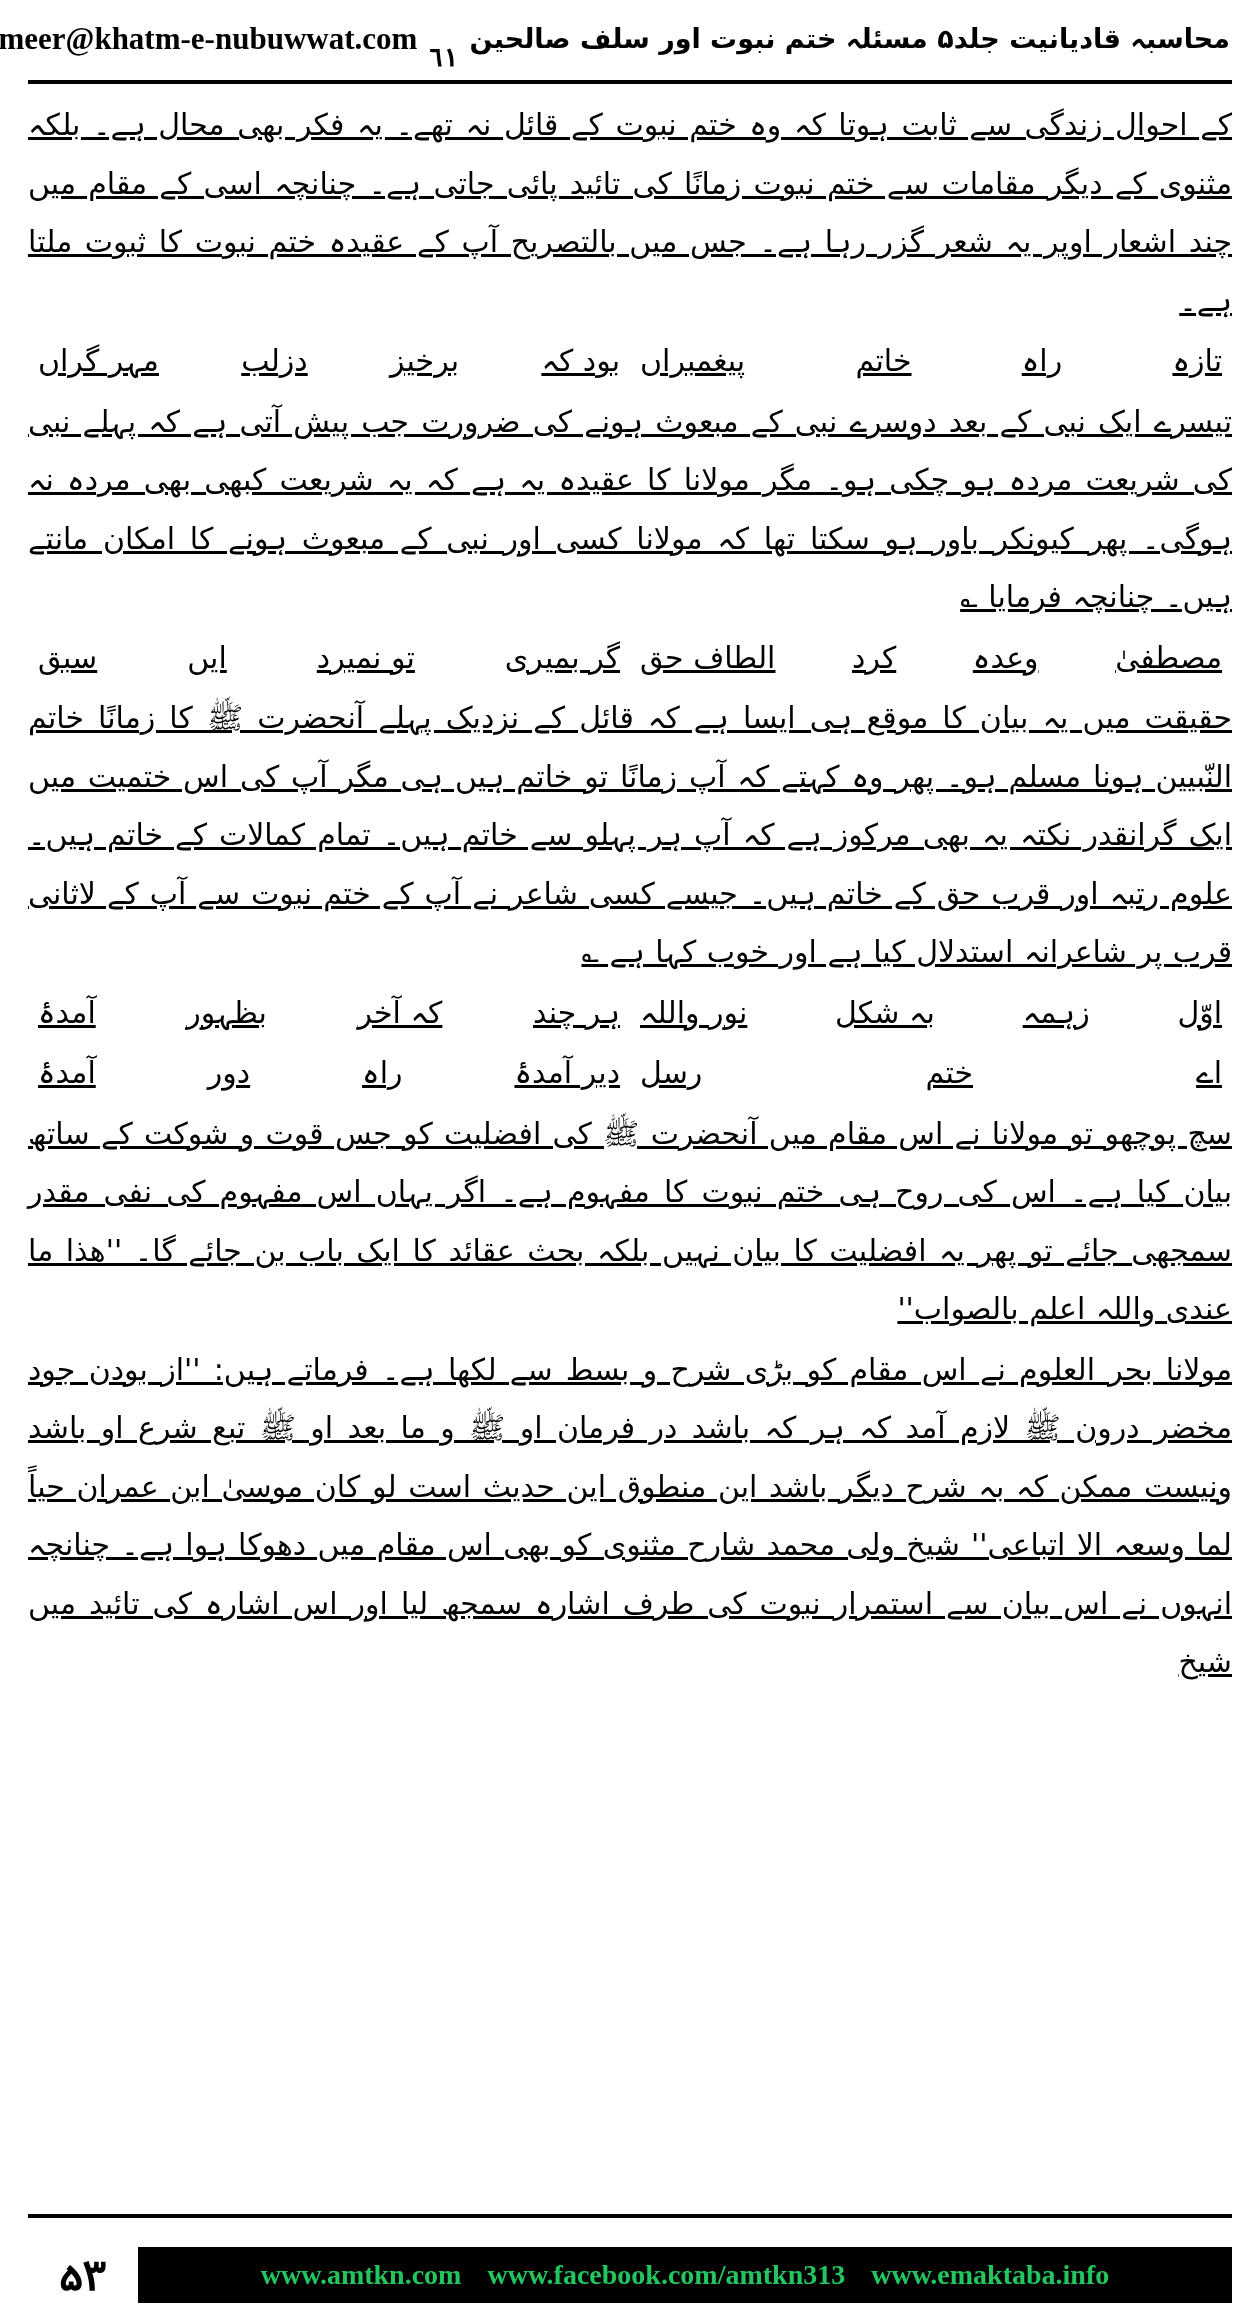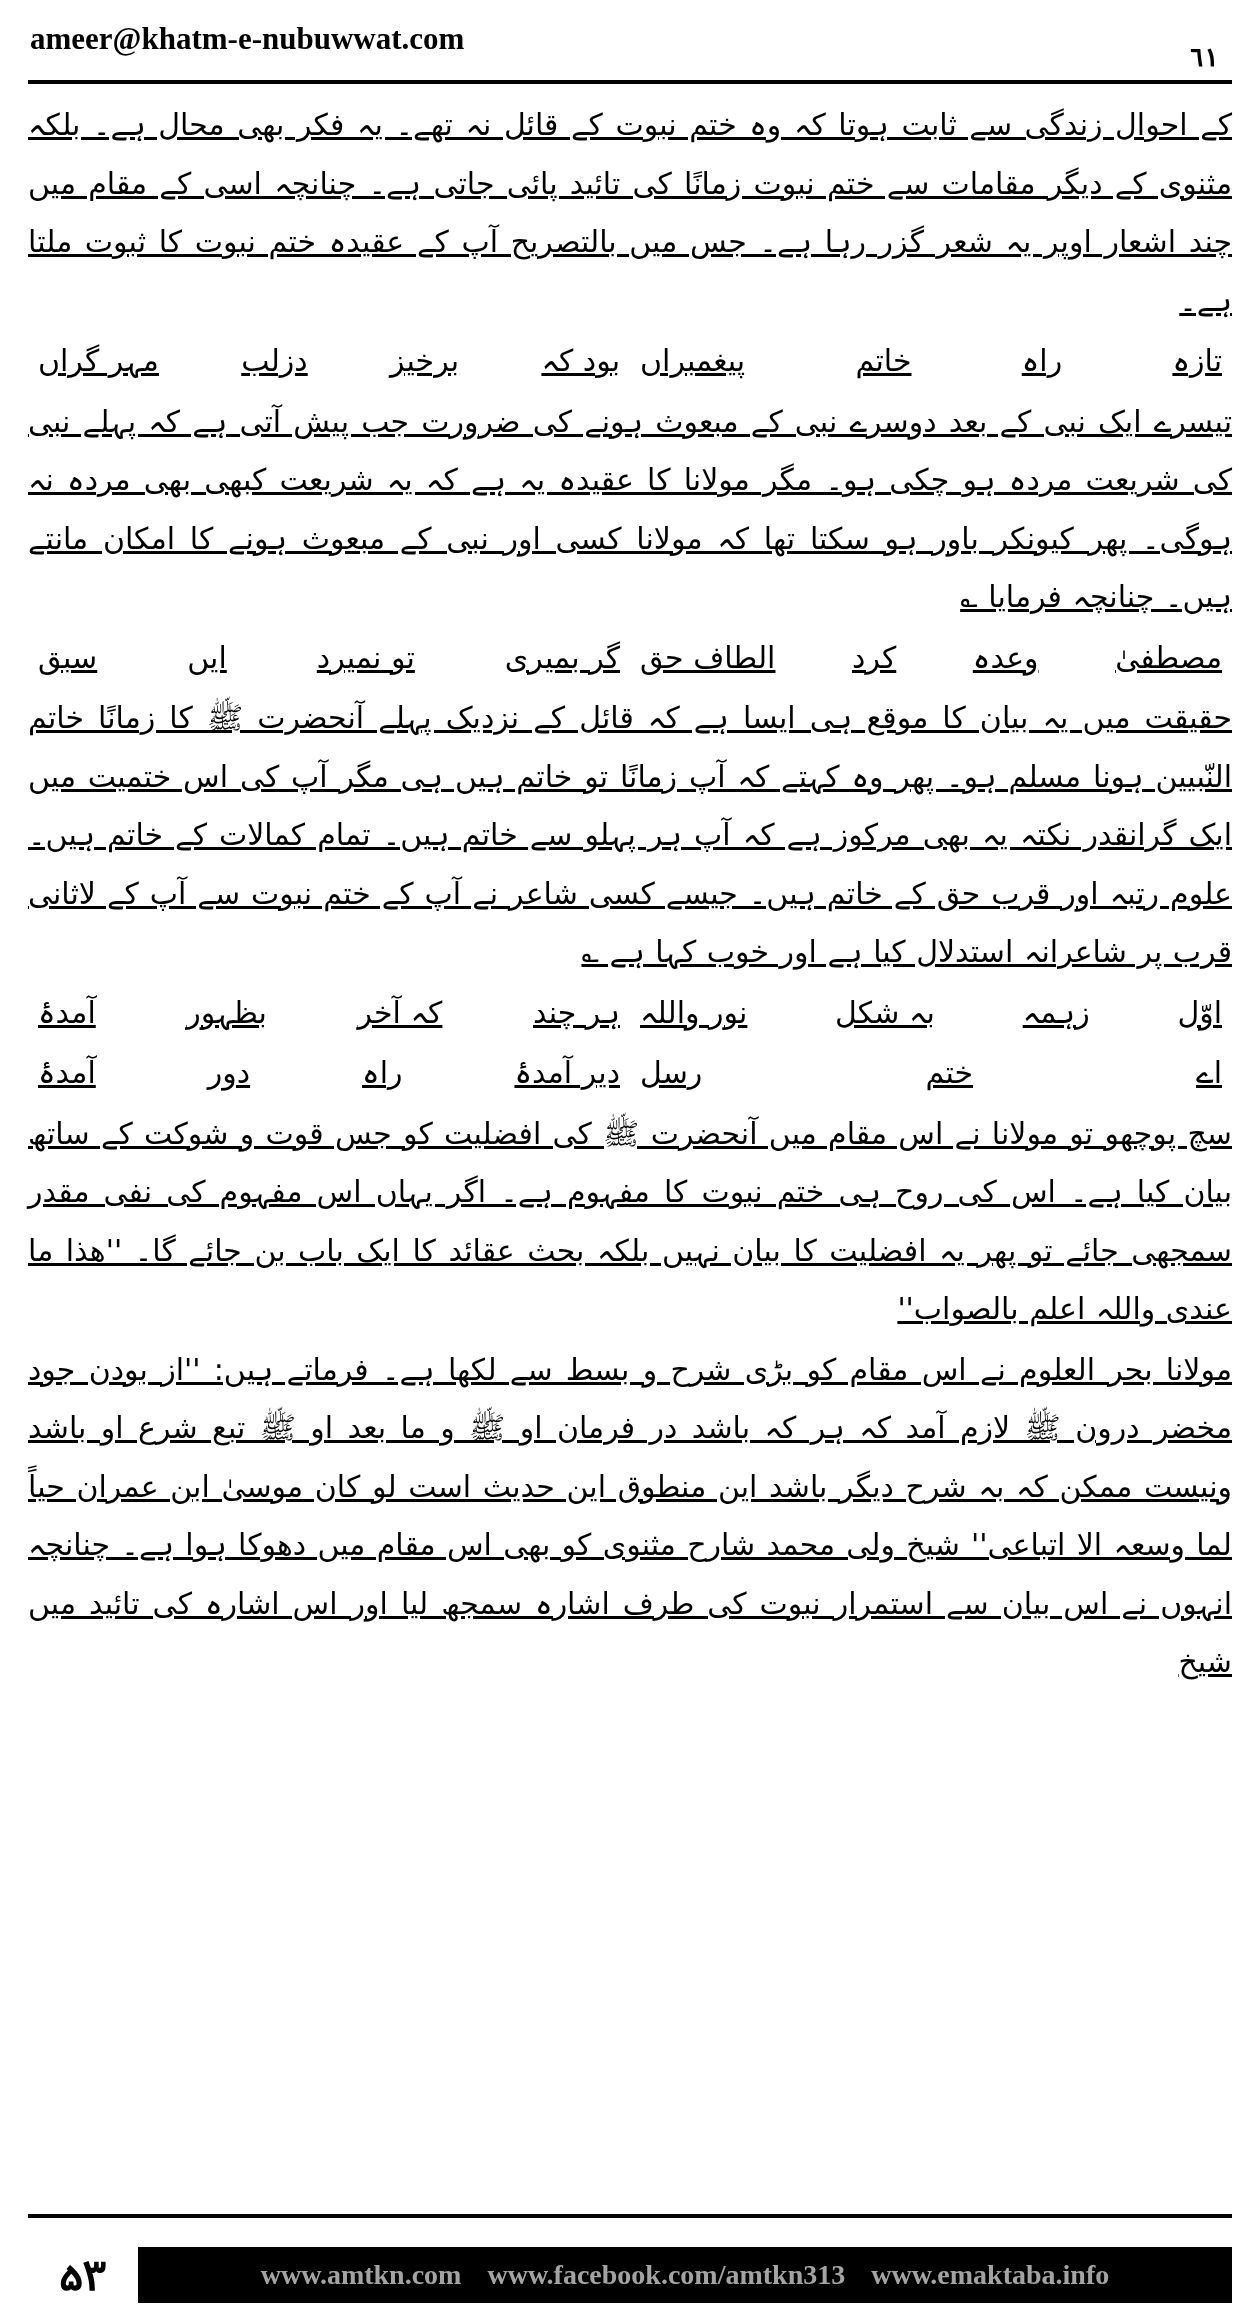--- a/index.html
+++ b/index.html
@@ -127,21 +127,21 @@
     font-family: "DejaVu Serif", serif;
     font-size: 40px;
     font-weight: bold;
     width: 110px;
     text-align: center;
     flex: 0 0 110px;
   }
   .footer-bar {
     flex: 1 1 auto;
     background: #000000;
-    color: #a3a3a3;
+    color: #22c55e;
     height: 56px;
     display: flex;
     align-items: center;
     justify-content: center;
     gap: 26px;
     direction: ltr;
     font-family: "Liberation Serif", serif;
     font-size: 28px;
     font-weight: bold;
     white-space: nowrap;
@@ -149,20 +149,21 @@
     box-sizing: border-box;
   }
   .footer-bar span { display: inline-block; }
 </style>
 </head>
 <body>
 
 <div class="page">
 
   <div class="header">
+    <div class="header-right">محاسبہ قادیانیت جلد۵ مسئلہ ختم نبوت اور سلف صالحین</div>
     <div class="header-center">٦١</div>
     <div class="header-left">ameer@khatm-e-nubuwwat.com</div>
   </div>
   <div class="rule top"></div>
 
   <div class="body">
 
     <p class="para">کے احوال زندگی سے ثابت ہوتا کہ وہ ختم نبوت کے قائل نہ تھے۔ یہ فکر بھی محال ہے۔ بلکہ مثنوی کے دیگر مقامات سے ختم نبوت زمانًا کی تائید پائی جاتی ہے۔ چنانچہ اسی کے مقام میں چند اشعار اوپر یہ شعر گزر رہا ہے۔ جس میں بالتصریح آپ کے عقیدہ ختم نبوت کا ثبوت ملتا ہے۔</p>
 
     <div class="verse">

